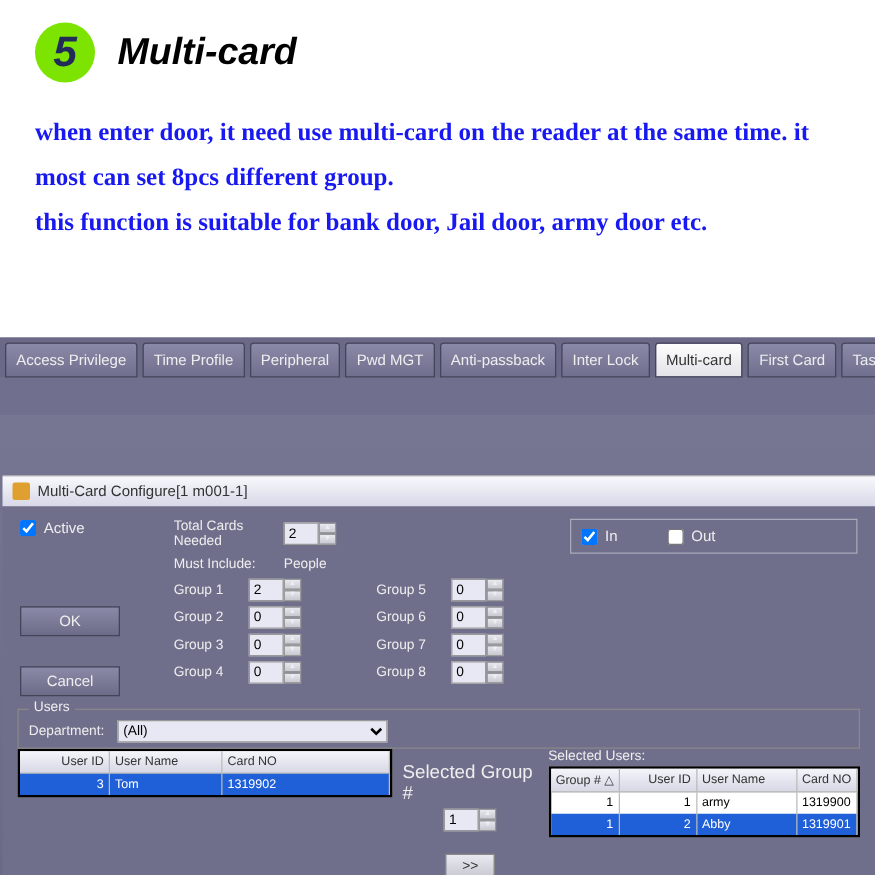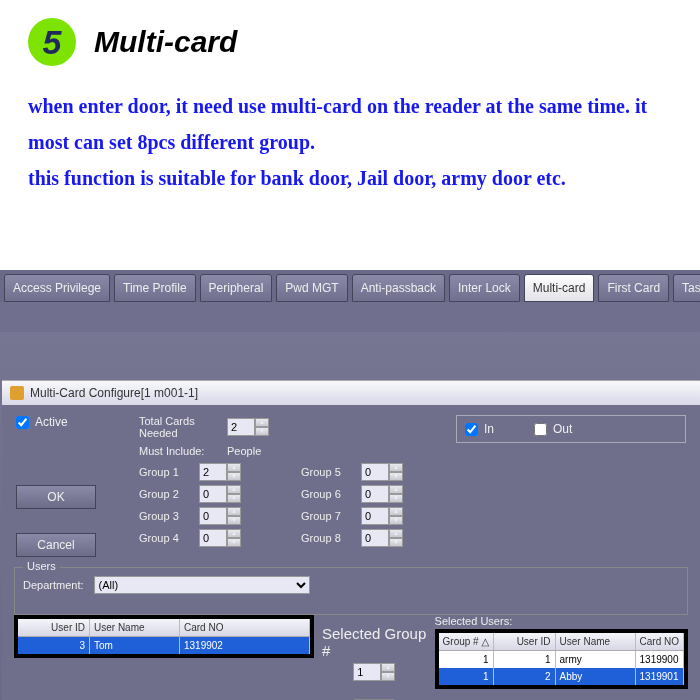--- a/index.html
+++ b/index.html
@@ -34,27 +34,27 @@
 .spinner input { width: 28px; height: 18px; background: #e8e8f4; border: 1px solid #999; font-size: 11px; padding-left: 3px; }
 .spinbtns { display: flex; flex-direction: column; }
 .spinbtns div { width: 14px; height: 9px; background: linear-gradient(#e8e8f0,#c8c8d0); border: 1px solid #999; font-size: 6px; line-height: 6px; text-align: center; cursor: pointer; }
 .groups { display: flex; gap: 60px; margin-top: 2px; }
 .gcol { display: flex; flex-direction: column; gap: 4px; }
 .grow { display: flex; align-items: center; gap: 12px; }
 .grow .gl { width: 48px; font-size: 11px; }
 
 .right-col { width: 230px; border: 1px solid #aab; padding: 6px 8px; display: flex; gap: 40px; }
 
-.users-section { border: 1px solid #888; margin: 10px 12px 0; padding: 4px 6px 16px; position: relative; }
+.users-section { border: 1px solid #888; margin: 10px 12px 0; padding: 4px 6px 0; position: relative; }
 .users-section .legend { position: absolute; top: -8px; left: 8px; background: #6f6f8c; padding: 0 4px; font-size: 11px; }
 .dept-row { display: flex; align-items: center; gap: 10px; padding: 4px 2px; }
 .dept-row select { width: 216px; height: 18px; background: #e8e8f4; border: 1px solid #999; font-size: 11px; }
 
 .lower { display: flex; gap: 8px; padding: 0 12px; }
-.tbl { border: 4px solid #000000; background: #fff; color: #000; font-size: 10px; }
+.tbl { border: 2px solid #000000; background: #fff; color: #000; font-size: 10px; }
 .tbl .hdr { display: flex; background: linear-gradient(#f4f4fa,#d8d8e6); color: #333; border-bottom: 1px solid #aaa; }
 .tbl .hdr div, .tbl .row div { padding: 3px 4px; border-right: 1px solid #bbb; overflow: hidden; white-space: nowrap; }
 .tbl .row { display: flex; }
 .tbl .row.sel { background: #1f5fd8; color: #fff; }
 
 .left-tbl { width: 300px; }
 .left-tbl .c1 { width: 72px; text-align: right; } .left-tbl .c2 { width: 90px; } .left-tbl .c3 { flex: 1; }
 
 .mid-box { width: 120px; display: flex; flex-direction: column; align-items: center; gap: 18px; padding-top: 10px; }
 .mid-box .lbl { font-size: 15px; color: #eee; }

